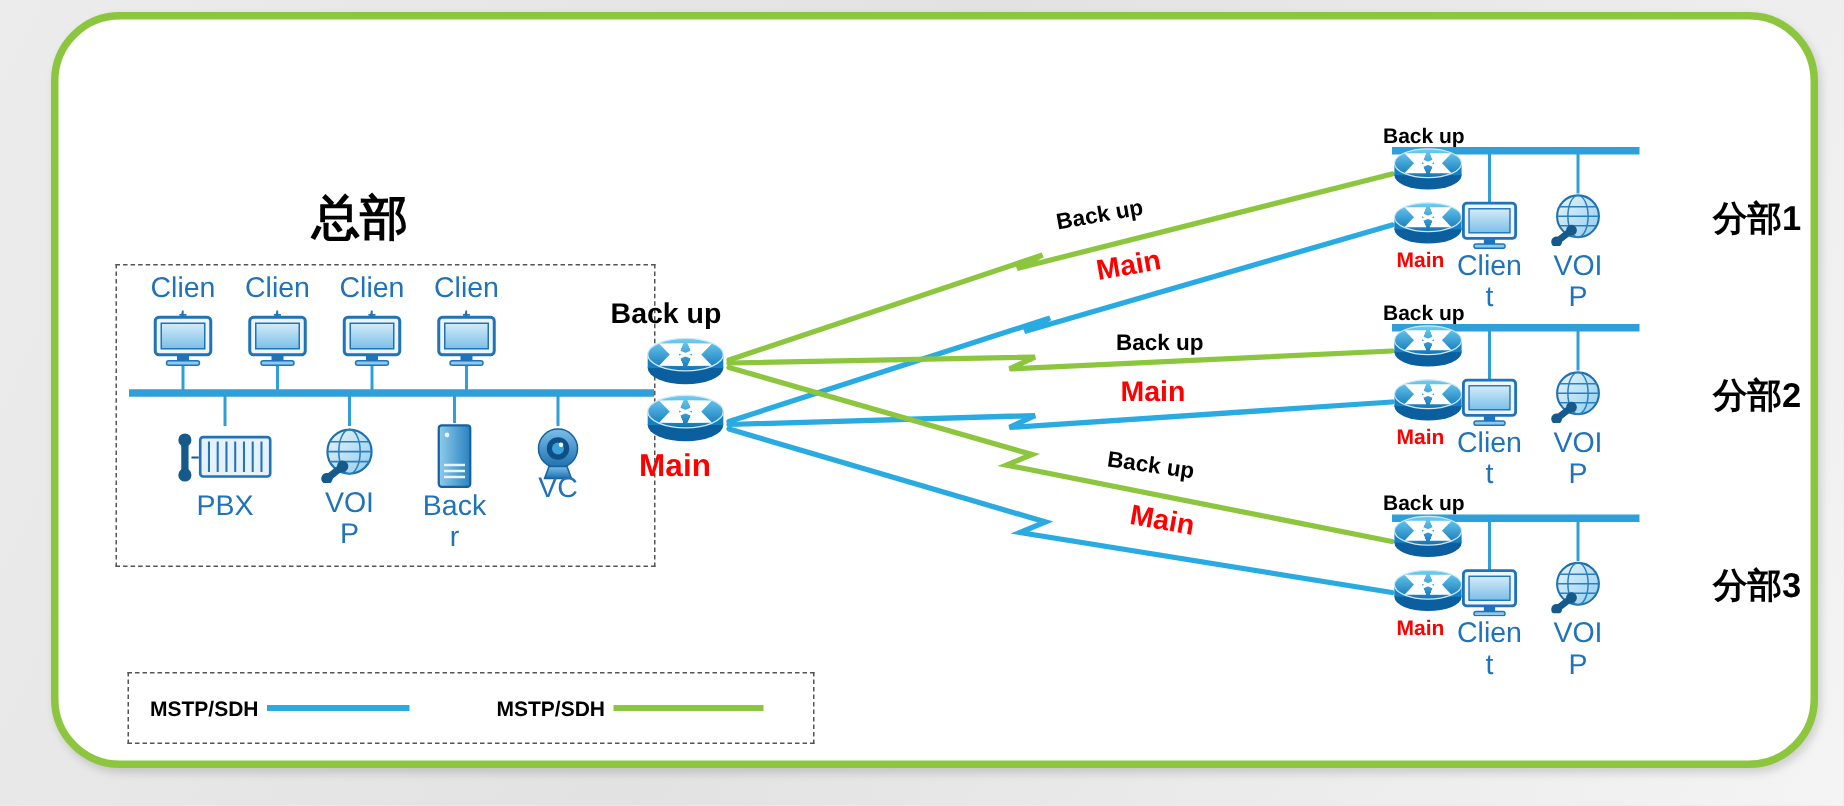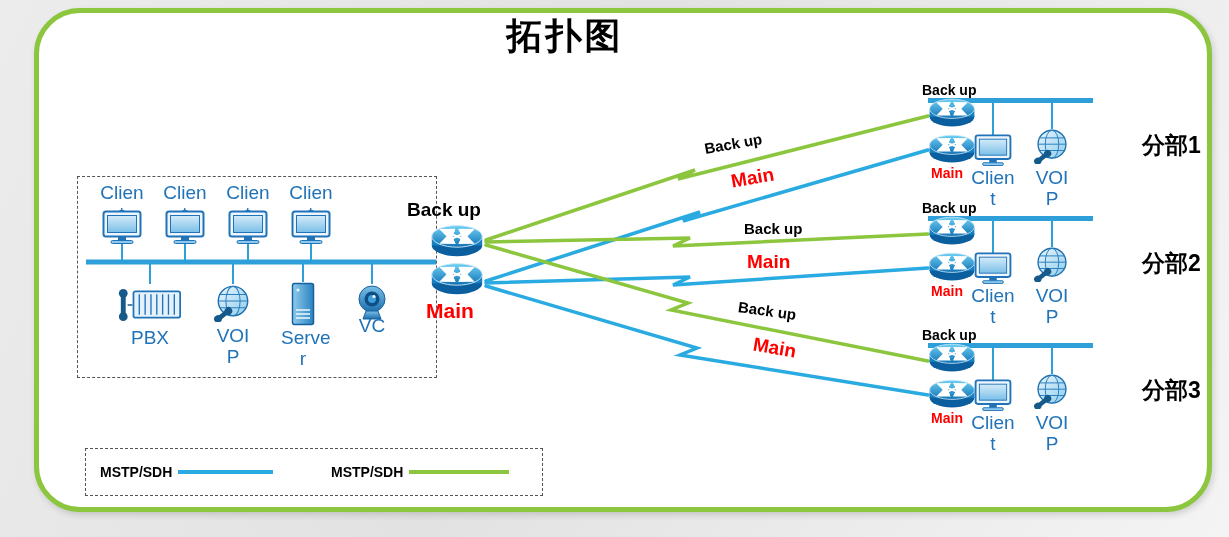--- a/index.html
+++ b/index.html
@@ -178,22 +178,22 @@
     <g fill="none" stroke-linecap="round" stroke-linejoin="miter">
       <polyline points="486,240 695,170 678,179 928,116" stroke="#8cc63e" stroke-width="3.5"></polyline>
       <polyline points="486,281 700,212 683,221 928,150" stroke="#29abe2" stroke-width="3.5"></polyline>
       <polyline points="486,242 690,238 673,246 928,234" stroke="#8cc63e" stroke-width="3.5"></polyline>
       <polyline points="486,283 690,277 673,285 928,268" stroke="#29abe2" stroke-width="3.5"></polyline>
       <polyline points="486,245 688,303 671,310 928,361" stroke="#8cc63e" stroke-width="3.5"></polyline>
       <polyline points="486,286 697,348 680,355 928,395" stroke="#29abe2" stroke-width="3.5"></polyline>
     </g>
   </svg>
 
-  <div class="title">拓扑图</div>
-
+
+  <div class="hq-title">总部</div>
   <div class="dashed-box hq-box"></div>
 
   <div class="dev-label" style="left:94px;top:183px;width:56px;">Clien
 t</div>
   <div class="dev-label" style="left:157px;top:183px;width:56px;">Clien
 t</div>
   <div class="dev-label" style="left:220px;top:183px;width:56px;">Clien
 t</div>
   <div class="dev-label" style="left:283px;top:183px;width:56px;">Clien
 t</div>
@@ -220,21 +220,21 @@
   <svg class="icon" style="left:291px;top:282px;" width="24" height="44">
       <use href="#sym-server"></use>
     </svg>
   <svg class="icon" style="left:352px;top:284px;" width="40" height="38">
       <use href="#sym-vc"></use>
     </svg>
 
   <div class="dev-label" style="left:125px;top:328px;width:50px;">PBX</div>
   <div class="dev-label" style="left:215px;top:326px;width:36px;">VOI
 P</div>
-  <div class="dev-label" style="left:281px;top:328px;width:44px;">Serve
+  <div class="dev-label" style="left:281px;top:328px;width:44px;">Back
 r</div>
   <div class="dev-label" style="left:352px;top:316px;width:40px;">VC</div>
 
   <div class="hq-backup-label">Back up</div>
   <svg class="icon" style="left:428px;top:222px;" width="58" height="36">
       <use href="#sym-router"></use>
     </svg>
   <svg class="icon" style="left:428px;top:260px;" width="58" height="36">
       <use href="#sym-router"></use>
     </svg>

